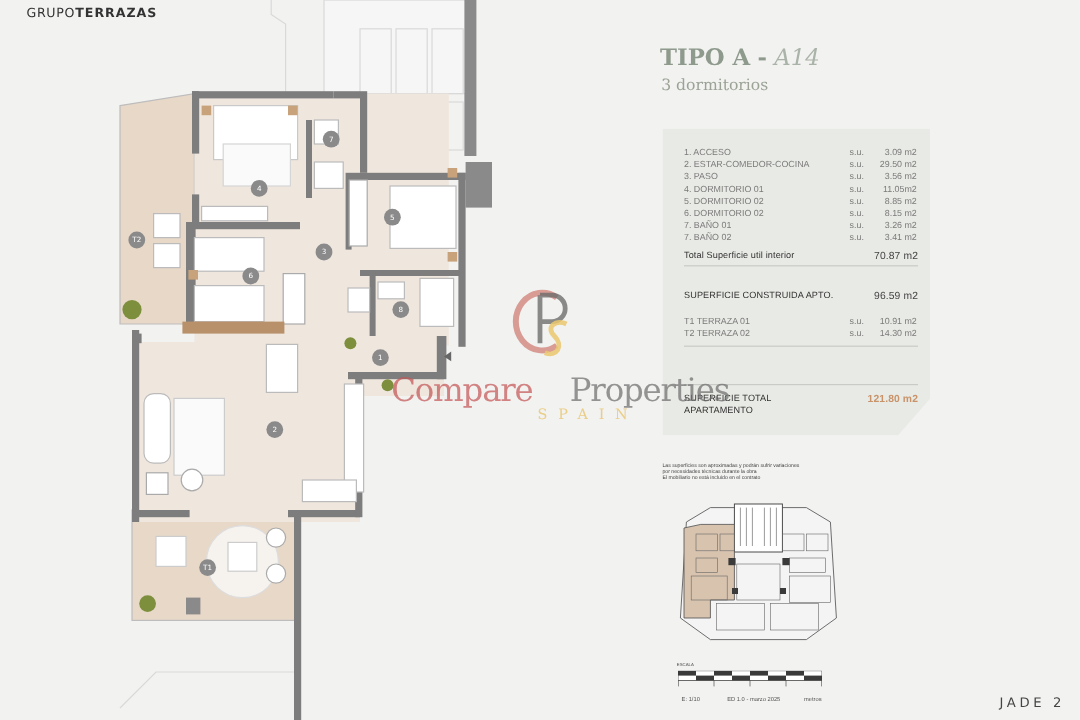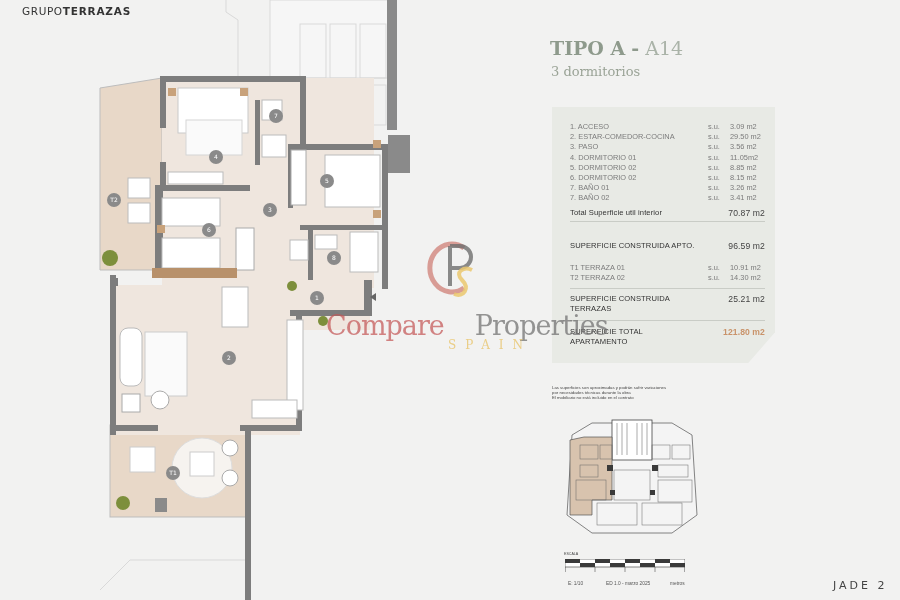--- a/index.html
+++ b/index.html
@@ -18,40 +18,40 @@
 
   
   .plan { position: absolute; left: 0; top: 0; width: 540px; height: 600px; }
 
   
   .tipo {
     position: absolute; left: 550px; top: 37px;
     font-family: "DejaVu Serif", serif; font-size: 19px; color: #8e9a8c;
   }
   .tipo .b { font-weight: 700; margin-top: 28px; }
-  .tipo .n { font-weight: 400; color: #aab3a8; }
+  .tipo .n { font-weight: 400; color: #aab3a8; font-style: italic; }
   .dorm {
     position: absolute; left: 551px; top: 64px;
     font-family: "DejaVu Serif", serif; font-size: 13px; color: #9aa396;
   }
 
   
   .panel {
     position: absolute; left: 552px; top: 107px; width: 223px; height: 256px;
     background: #e8eae5;
     clip-path: polygon(0 0, 100% 0, 100% 88%, 88% 100%, 0 100%);
     font-family: "Liberation Sans", sans-serif;
   }
   .rooms { position: absolute; left: 18px; top: 15px; width: 194px; }
   .room-row {
     display: flex; font-size: 7.4px; line-height: 10.2px; color: #7b7b7b;
   }
   .room-row .nm { flex: 1; }
   .room-row .su { width: 22px; }
-  .room-row .ar { width: 34px; text-align: left; }
+  .room-row .ar { width: 34px; text-align: right; }
   .sep { position: absolute; left: 18px; width: 195px; height: 1px; background: #c9ccc6; }
   .tot-row {
     position: absolute; left: 18px; width: 195px; display: flex;
     font-size: 7.6px; color: #333; letter-spacing: 0.1px;
   }
   .tot-row .nm { flex: 1; line-height: 9.5px; }
   .tot-row .ar { text-align: right; font-size: 8.6px; color: #444; }
   .tot-row.accent .ar { color: #c9936a; font-weight: 700; }
 
   
@@ -284,24 +284,20 @@
         <span class="ar">10.91 m2</span>
       </div>
     <div class="room-row">
         <span class="nm">T2 TERRAZA 02</span>
         <span class="su">s.u.</span>
         <span class="ar">14.30 m2</span>
       </div>
   </div>
   <div class="sep" style="top:181px;"></div>
 
-  <div class="tot-row" style="top:187px;">
-    <span class="nm"><span>SUPERFICIE CONSTRUIDA</span><br><span>TERRAZAS</span></span>
-    <span class="ar">25.21 m2</span>
-  </div>
   <div class="sep" style="top:213px;"></div>
 
   <div class="tot-row accent" style="top:220px;">
     <span class="nm"><span>SUPERFICIE TOTAL</span><br><span>APARTAMENTO</span></span>
     <span class="ar">121.80 m2</span>
   </div>
 </div>
 
 <div class="notes">
   <div>Las superficies son aproximadas y podrán sufrir variaciones</div>

